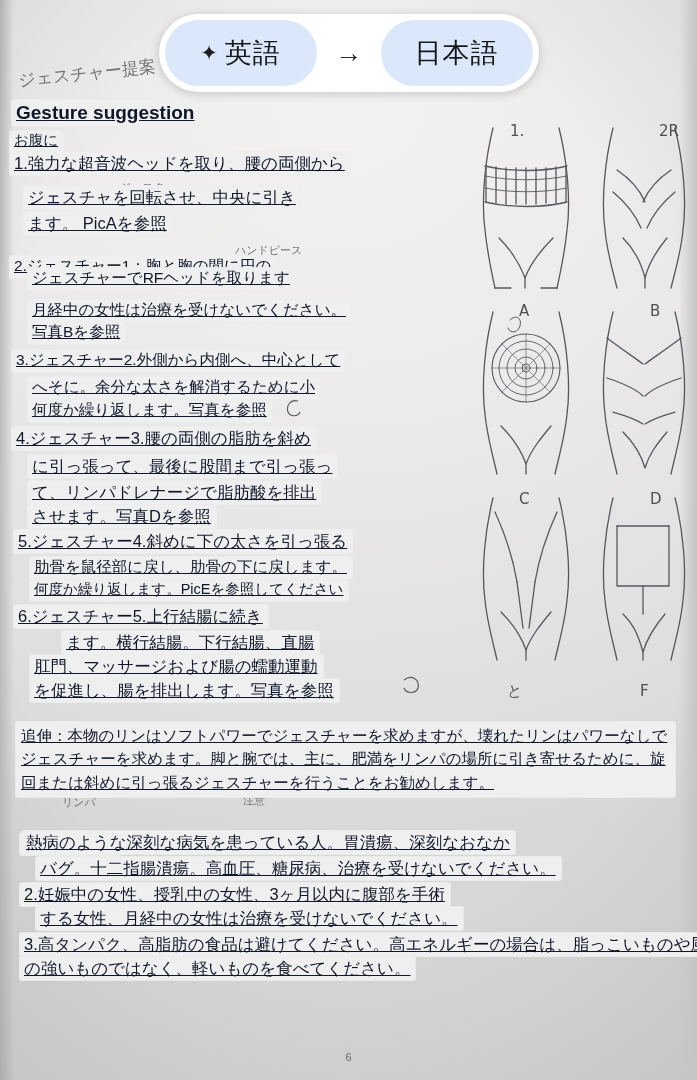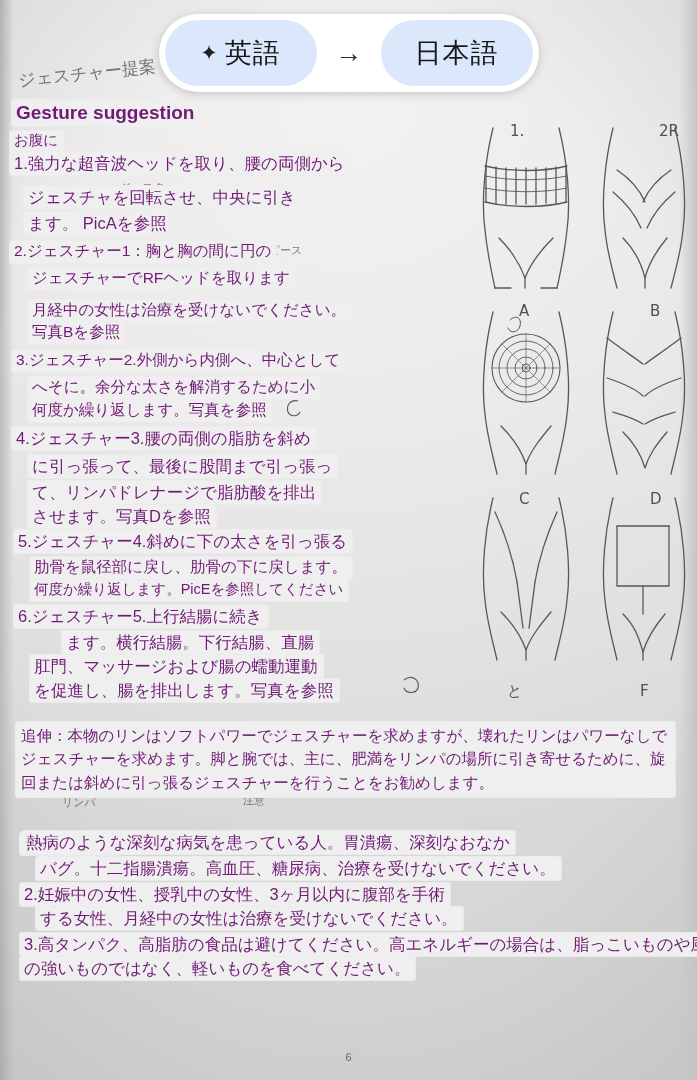--- a/index.html
+++ b/index.html
@@ -91,28 +91,29 @@
   #lang-arrow {
     color: #2a2b2d;
     font-size: 27px;
     padding: 0 4px;
   }
 
   
   .ov {
     position: absolute;
     background: #efeff0;
-    color: #701a75;
+    color: #0f172a;
     font-size: 16.5px;
     line-height: 1.22;
     padding: 1px 5px 2px 4px;
     border-radius: 2px;
     white-space: pre;
     z-index: 20;
     box-shadow: 0 0 0 1px rgba(236,236,237,0.9);
+    text-decoration: underline;
   }
   .ov.b { font-weight: bold; }
   .ov.s { font-size: 15.5px; }
   .ov.xs { font-size: 14.5px; }
   .ov.blk {
     white-space: normal;
     padding: 2px 6px 3px 5px;
   }
 
   
@@ -265,21 +266,21 @@
     <path d="M6 8 C14 2 22 8 20 16 C18 22 8 22 6 16"></path>
   </svg>
 
   <div class="ov b" style="left:12px; top:100px; font-size:19px;">Gesture suggestion</div>
 
   <div class="ov xs" style="left:10px; top:131px;text-align:center;">お腹に</div>
   <div class="ov" style="left:10px; top:152px;">1.強力な超音波ヘッドを取り、腰の両側から</div>
   <div class="ov" style="left:24px; top:186px;">ジェスチャを回転させ、中央に引き</div>
   <div class="ov" style="left:24px; top:212px;">ます。 PicAを参照</div>
 
-  <div class="ov s" style="left:10px; top:241px;">2.ジェスチャー1：胸と胸の間に円の</div>
+  <div class="ov s" style="left:10px; top:256px;">2.ジェスチャー1：胸と胸の間に円の</div>
   <div class="ov s" style="left:28px; top:268px;">ジェスチャーでRFヘッドを取ります</div>
   <div class="ov s" style="left:28px; top:300px;">月経中の女性は治療を受けないでください。</div>
   <div class="ov s" style="left:28px; top:322px;">写真Bを参照</div>
 
   <div class="ov s" style="left:12px; top:350px;">3.ジェスチャー2.外側から内側へ、中心として</div>
   <div class="ov s" style="left:28px; top:377px;">へそに。余分な太さを解消するために小</div>
   <div class="ov s" style="left:28px; top:400px;">何度か繰り返します。写真を参照</div>
 
   <div class="ov" style="left:12px; top:427px;">4.ジェスチャー3.腰の両側の脂肪を斜め</div>
   <div class="ov" style="left:28px; top:455px;text-align:center;">に引っ張って、最後に股間まで引っ張っ</div>

